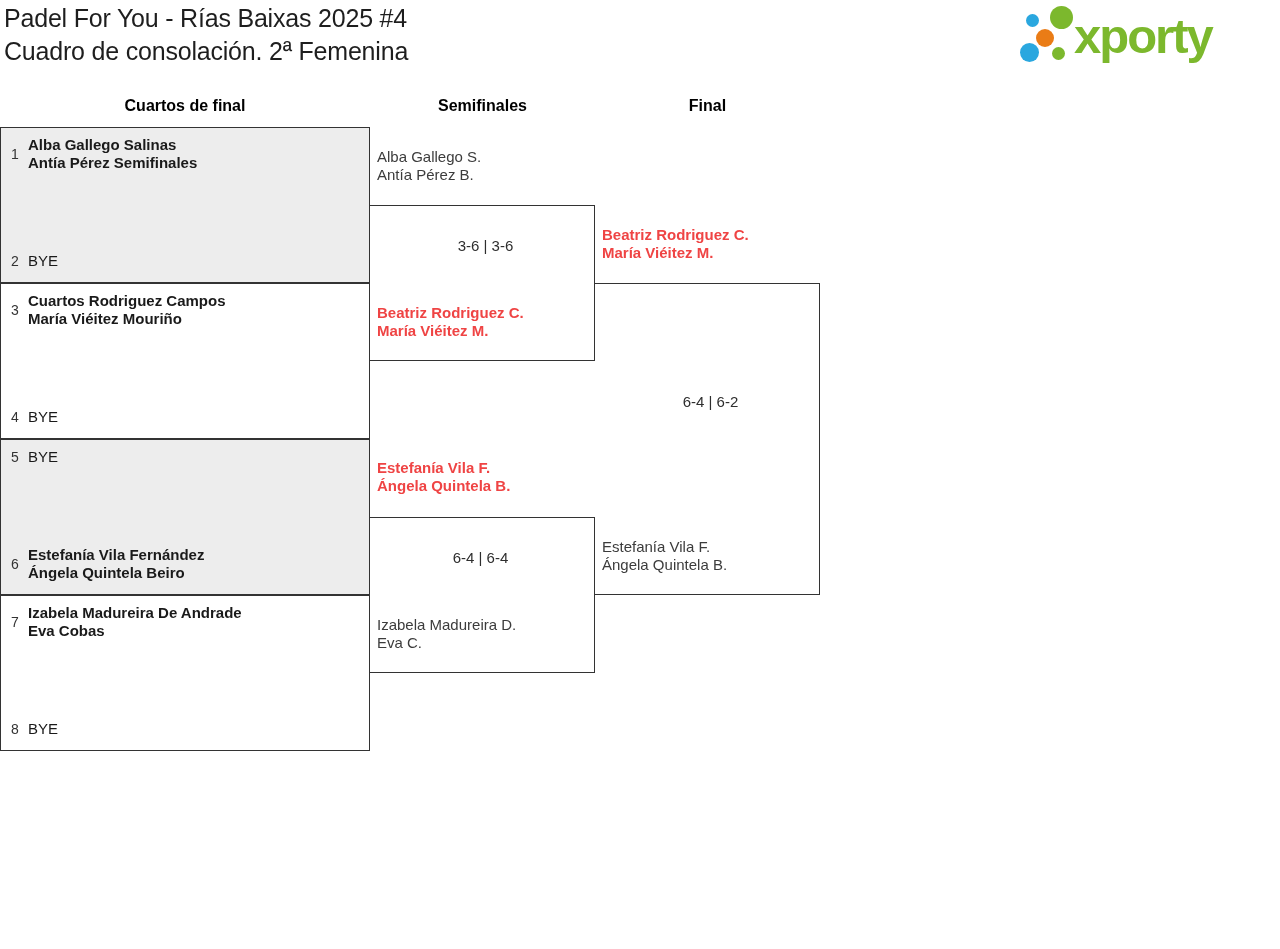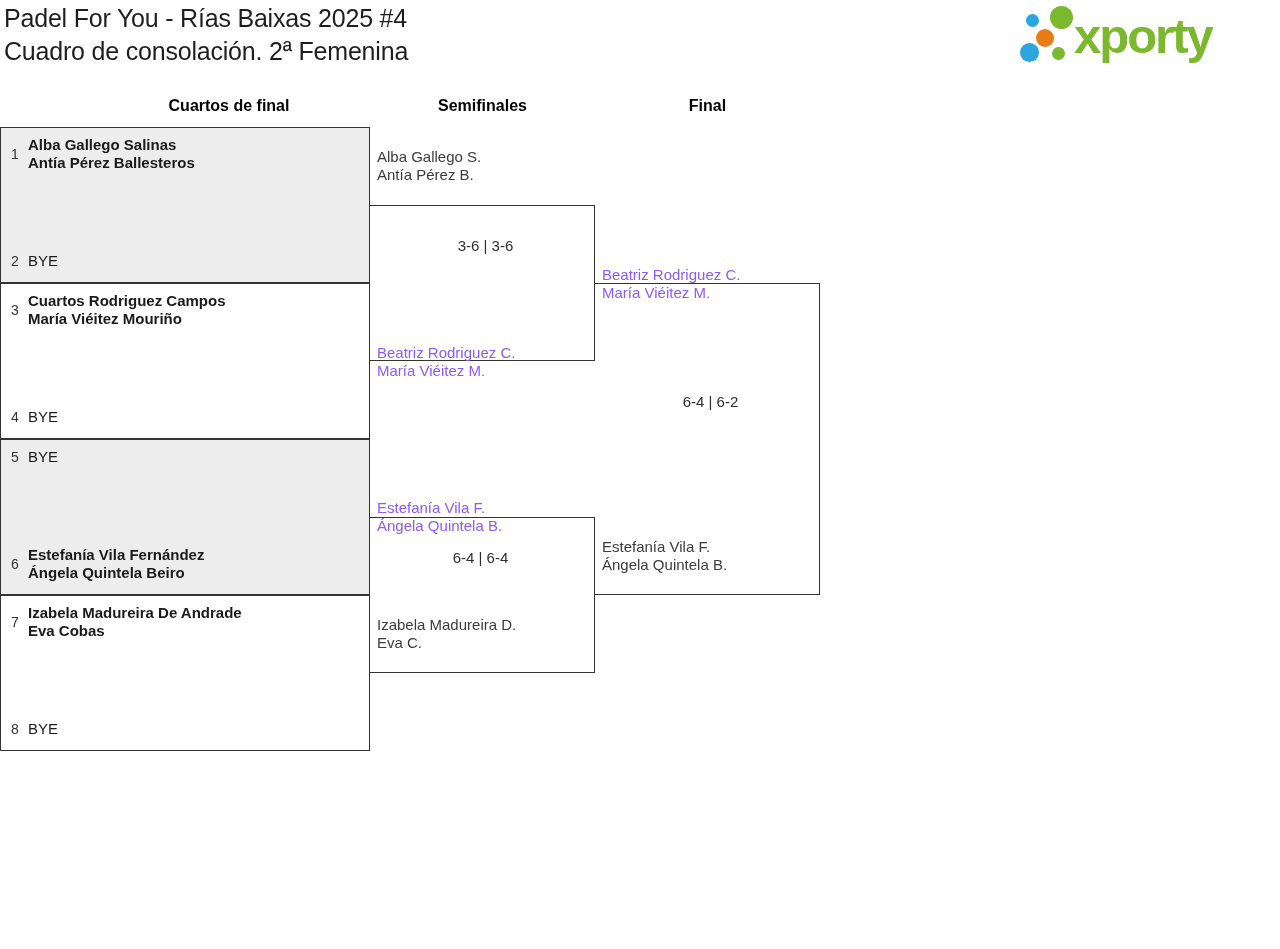--- a/index.html
+++ b/index.html
@@ -46,21 +46,21 @@
 
   
   .round-label {
     position: absolute;
     top: 97px;
     font-size: 16px;
     font-weight: 700;
     color: #000000;
     text-align: center;
   }
-  .round-label.r1 { left: 0;     width: 370px; padding-left: 44px; }
+  .round-label.r1 { left: 0;     width: 370px; }
   .round-label.r2 { left: 370px; width: 225px; text-align: center; }
   .round-label.r3 { left: 595px; width: 225px; }
 
   
   .qf {
     position: absolute;
     left: 0;
     width: 370px;
     height: 156px;
     box-sizing: border-box;
@@ -106,21 +106,21 @@
   .conn.final { left: 595px; top: 283px; width: 225px; height: 312px; }
 
   
   .adv {
     position: absolute;
     font-size: 15px;
     line-height: 18px;
     white-space: pre-line;
     color: #3c3c3c;
   }
-  .adv.winner { font-weight: 400; color: #8b5cf6; margin-top: 40px; }
+  .adv.winner { font-weight: 700; color: #ef4444; }
   .adv.sf1-top    { left: 377px; top: 148px; }
   .adv.sf1-bottom { left: 377px; top: 304px; }
   .adv.sf2-top    { left: 377px; top: 459px; }
   .adv.sf2-bottom { left: 377px; top: 616px; }
   .adv.final-top    { left: 602px; top: 226px; }
   .adv.final-bottom { left: 602px; top: 538px; }
 
   
   .score {
     position: absolute;
@@ -153,21 +153,21 @@
   </div>
 
   <div class="round-label r1">Cuartos de final</div>
   <div class="round-label r2">Semifinales</div>
   <div class="round-label r3">Final</div>
 
   <div class="qf qf1 shaded">
     <div class="team-row">
       <span class="seed">1</span>
       <span class="team-name strong">Alba Gallego Salinas
-Antía Pérez Ballesteros</span>
+Antía Pérez Semifinales</span>
     </div>
     <div class="team-row">
       <span class="seed">2</span>
       <span class="team-name">BYE</span>
     </div>
   </div>
 
   <div class="qf qf2">
     <div class="team-row">
       <span class="seed">3</span>

